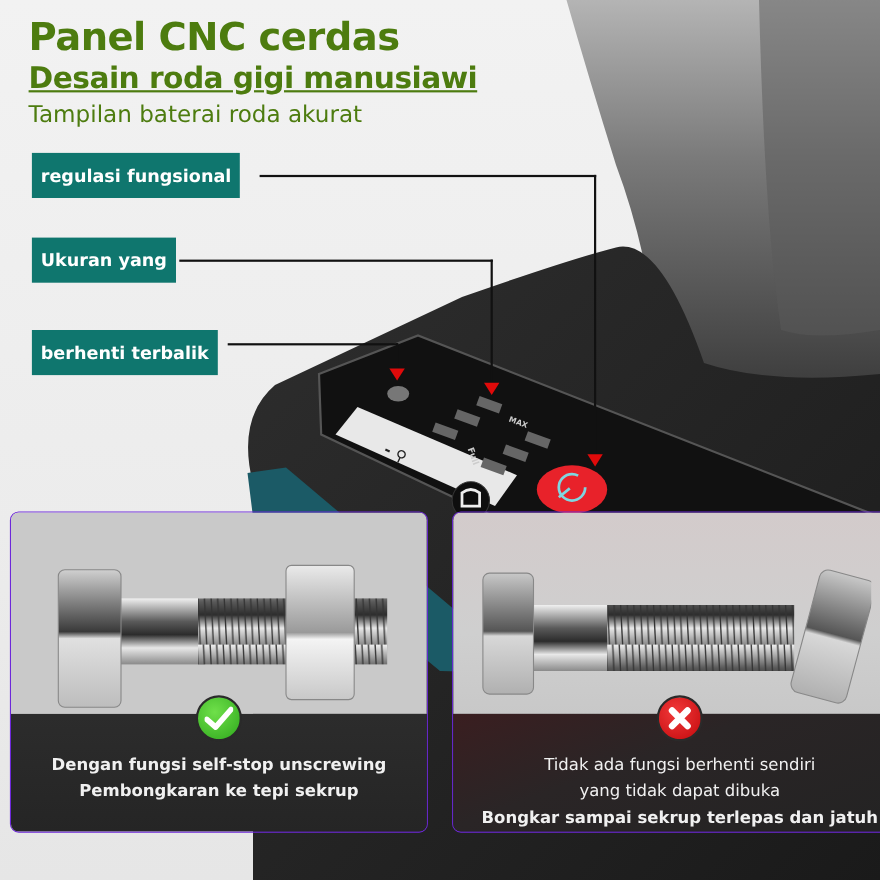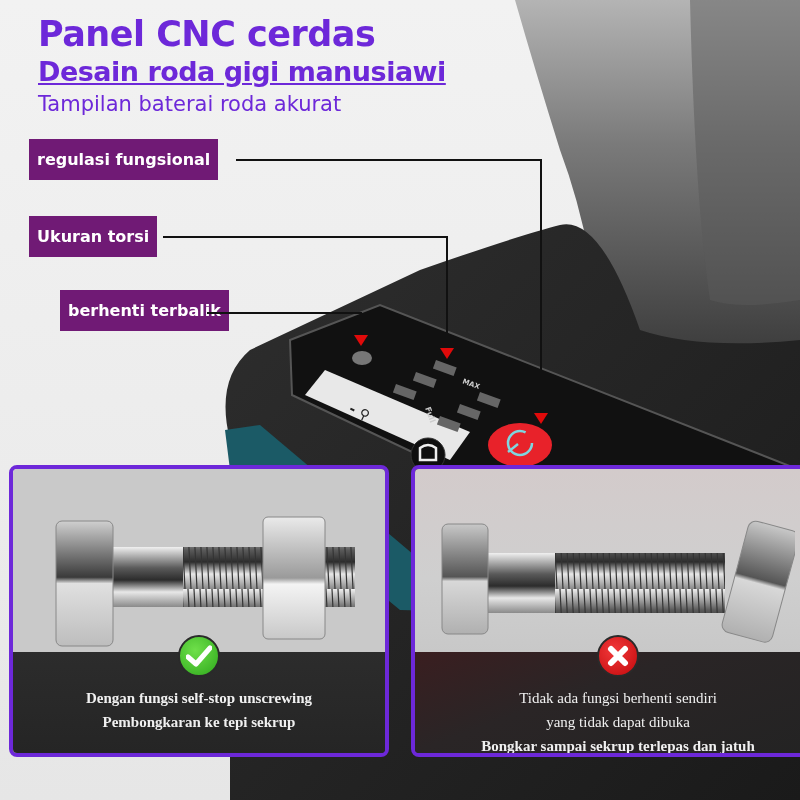--- a/index.html
+++ b/index.html
@@ -7,28 +7,28 @@
   body {
     position: relative;
     background: #efefef;
     font-family: "DejaVu Sans", "Liberation Sans", sans-serif;
   }
   .bg-light {
     position: absolute; inset: 0;
     background: linear-gradient(180deg, #f2f2f2 0%, #ececec 60%, #e6e6e6 100%);
   }
   .drill-body { position: absolute; inset: 0; }
-  .header { position: absolute; left: 38px; top: 12px; color: #6d28d9; }
+  .header { position: absolute; left: 26px; top: 12px; color: #4d7c0f; }
   .title-1 { font-size: 35px; font-weight: bold; letter-spacing: -0.5px; line-height: 44px; }
   .title-2 { font-size: 27px; font-weight: bold; letter-spacing: -0.5px; line-height: 30px; margin-top: 1px; text-decoration: underline; }
   .title-3 { font-size: 21px; font-weight: normal; line-height: 30px; margin-top: 2px; }
 
   .callout {
     position: absolute;
-    background: #701a75;
+    background: #0f766e;
     color: #fff;
     font-weight: bold;
     font-size: 16px;
     padding: 0 8px;
     height: 41px;
     line-height: 41px;
     white-space: nowrap;
   }
   .leader { position: absolute; background: #111; }
   .arrow {
@@ -37,22 +37,21 @@
     border-right: 7px solid transparent;
     border-top: 11px solid #e00a0a;
   }
 
   .panel {
     position: absolute;
     top: 465px;
     height: 292px;
     border-radius: 8px;
     overflow: hidden;
-    border: 4px solid #6d28d9;
-    font-family: Liberation Serif, serif;
+    border: 1px solid #6d28d9;
   }
   .panel-left { left: 9px; width: 380px; }
   .panel-right { left: 411px; width: 414px; }
   .panel-top { position: absolute; left: 0; right: 0; top: 0; height: 183px; background: #c9c9c9; }
   .panel-right .panel-top { background: linear-gradient(180deg, #d3cbcb 0%, #cfcfcf 60%, #c8c8c8 100%); }
   .panel-bottom {
     position: absolute; left: 0; right: 0; top: 183px; bottom: 0;
     background: linear-gradient(180deg, #2c2c2c 0%, #252525 100%);
   }
   .panel-right .panel-bottom { background: linear-gradient(160deg, #3a1e20 0%, #2a2526 40%, #232323 100%); }
@@ -119,22 +118,22 @@
   <line x1="508" y1="452" x2="518" y2="444" stroke="#7fd6e0" stroke-width="2.5"></line>
 </svg>
 
 <div class="header">
   <div class="title-1">Panel CNC cerdas</div>
   <div class="title-2">Desain roda gigi manusiawi</div>
   <div class="title-3">Tampilan baterai roda akurat</div>
 </div>
 
 <div class="callout" style="left:29px; top:139px;">regulasi fungsional</div>
-<div class="callout" style="left:29px; top:216px;">Ukuran torsi</div>
-<div class="callout" style="left:29px; top:290px;margin-left:31px;">berhenti terbalik</div>
+<div class="callout" style="left:29px; top:216px;">Ukuran yang</div>
+<div class="callout" style="left:29px; top:300px;">berhenti terbalik</div>
 
 <div class="leader" style="left:236px; top:159px; width:306px; height:2px;"></div>
 <div class="leader" style="left:540px; top:159px; width:2px; height:254px;"></div>
 <div class="arrow" style="left:534px; top:413px;"></div>
 
 <div class="leader" style="left:163px; top:236px; width:285px; height:2px;"></div>
 <div class="leader" style="left:446px; top:236px; width:2px; height:114px;"></div>
 <div class="arrow" style="left:440px; top:348px;"></div>
 
 <div class="leader" style="left:207px; top:312px; width:155px; height:2px;"></div>

